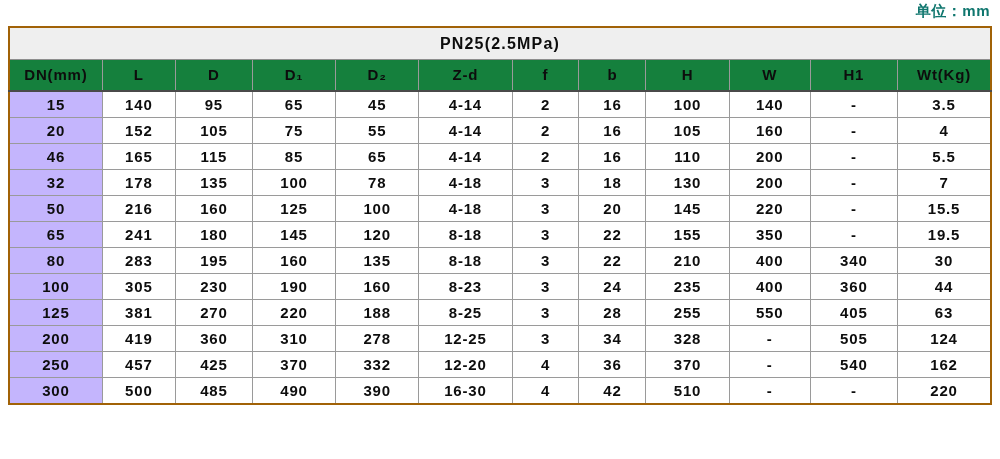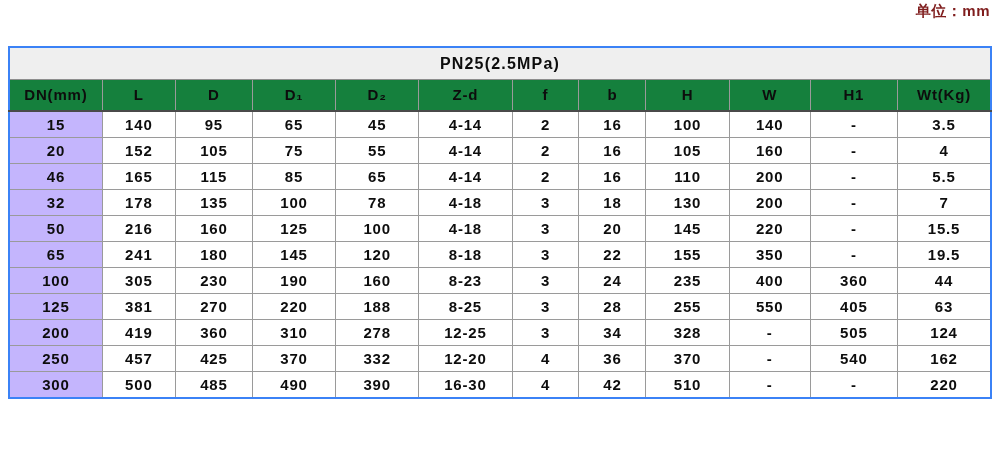--- a/index.html
+++ b/index.html
@@ -20,34 +20,33 @@
     height: 459px;
     box-sizing: border-box;
   }
   .unit-line {
     position: absolute;
     top: 2px;
     right: 10px;
     font-size: 15px;
     font-weight: bold;
     letter-spacing: 0.5px;
-    color: #7f1d1d;
+    color: #0f766e;
   }
   .table-wrap {
     position: absolute;
     top: 26px;
     left: 8px;
     width: 984px;
   }
   table.spec {
     border-collapse: collapse;
     width: 984px;
     table-layout: fixed;
-    border: 2px solid #3b82f6;
-    margin-top: 20px;
+    border: 2px solid #a16207;
   }
   table.spec th,
   table.spec td {
     border: 1px solid #9a9a9a;
     text-align: center;
     vertical-align: middle;
     font-size: 15px;
     font-weight: bold;
     color: #0d0d0d;
     padding: 0;
@@ -211,20 +210,34 @@
           <td>120</td>
           <td>8-18</td>
           <td>3</td>
           <td>22</td>
           <td>155</td>
           <td>350</td>
           <td>-</td>
           <td>19.5</td>
         </tr>
         <tr>
+          <td>80</td>
+          <td>283</td>
+          <td>195</td>
+          <td>160</td>
+          <td>135</td>
+          <td>8-18</td>
+          <td>3</td>
+          <td>22</td>
+          <td>210</td>
+          <td>400</td>
+          <td>340</td>
+          <td>30</td>
+        </tr>
+        <tr>
           <td>100</td>
           <td>305</td>
           <td>230</td>
           <td>190</td>
           <td>160</td>
           <td>8-23</td>
           <td>3</td>
           <td>24</td>
           <td>235</td>
           <td>400</td>

